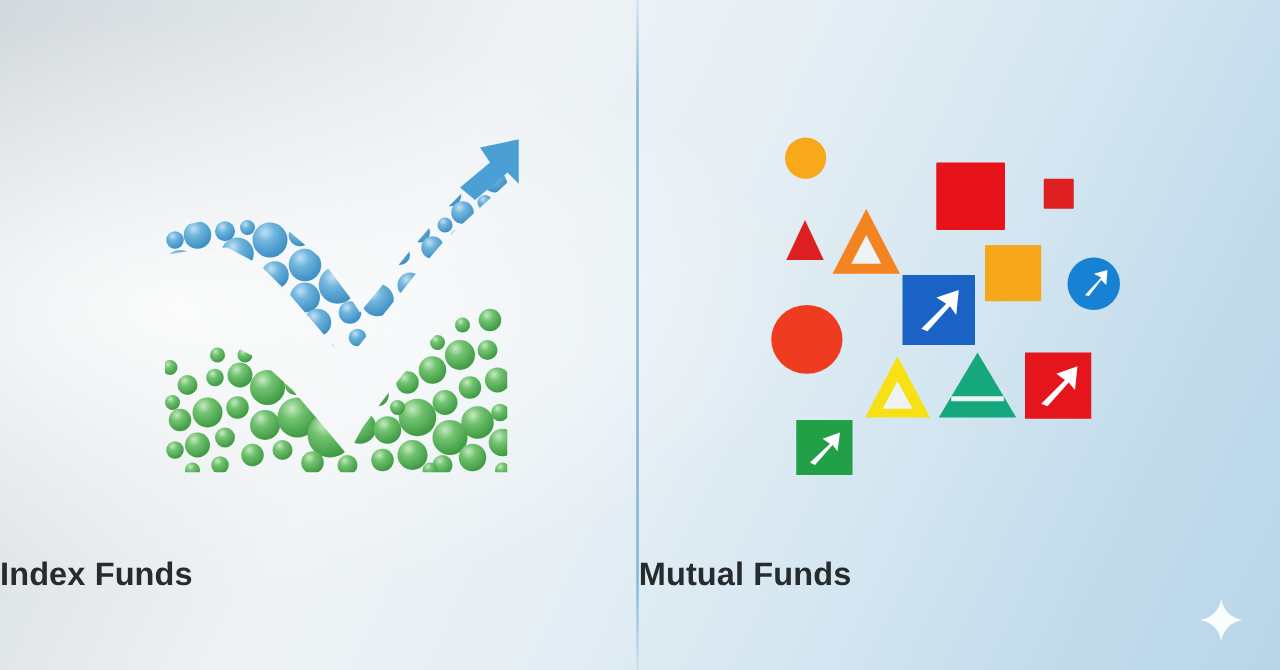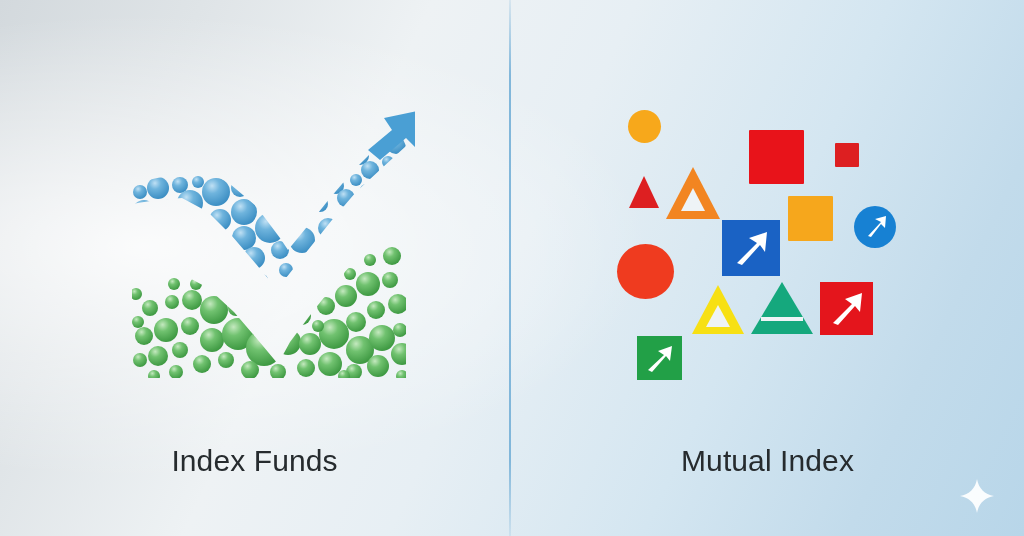--- a/index.html
+++ b/index.html
@@ -16,21 +16,21 @@
   .divider{
     position:absolute;left:509px;top:0;width:2px;height:536px;
     background:linear-gradient(to bottom, rgba(137,186,219,0.20) 0%, rgba(124,180,217,0.95) 14%, rgba(124,180,217,0.95) 86%, rgba(137,186,219,0.20) 100%);
   }
   .panel{position:absolute;top:0;height:536px;}
   .panel-left{left:0;width:509px;}
   .panel-right{left:511px;width:513px;}
 
   .caption{
     position:absolute;left:0;width:100%;top:444px;
-    text-align:center;font-size:30px;font-weight:normal;
+    text-align:left;font-size:26px;font-weight:bold;
     color:#262b2e;letter-spacing:0.1px;
   }
 
   
   .bubble-art{position:absolute;left:130px;top:88px;width:285px;height:305px;}
   .bubble-art svg{display:block;}
 
   
   .shape{position:absolute;}
   .sq{border-radius:1px;}
@@ -284,21 +284,21 @@
         <svg width="45" height="44" viewBox="0 0 45 44">
           <rect x="0" y="0" width="45" height="44" fill="#22a047"></rect>
           <g>
             <path d="M11,34 L27,19 L21,15 L35,10 L33,25 L29,20 L15,36 Z" fill="#ffffff"></path>
           </g>
         </svg>
       </div>
 
     </div>
 
-    <div class="caption">Mutual Index</div>
+    <div class="caption">Mutual Funds</div>
   </div>
 
   <div class="sparkle">
     <svg width="36" height="36" viewBox="0 0 36 36">
       <path d="M18,1 C19.6,10.4 25.6,16.4 35,18 C25.6,19.6 19.6,25.6 18,35 C16.4,25.6 10.4,19.6 1,18 C10.4,16.4 16.4,10.4 18,1 Z" fill="#ffffff" opacity="0.93"></path>
     </svg>
   </div>
 
 </div>
 

